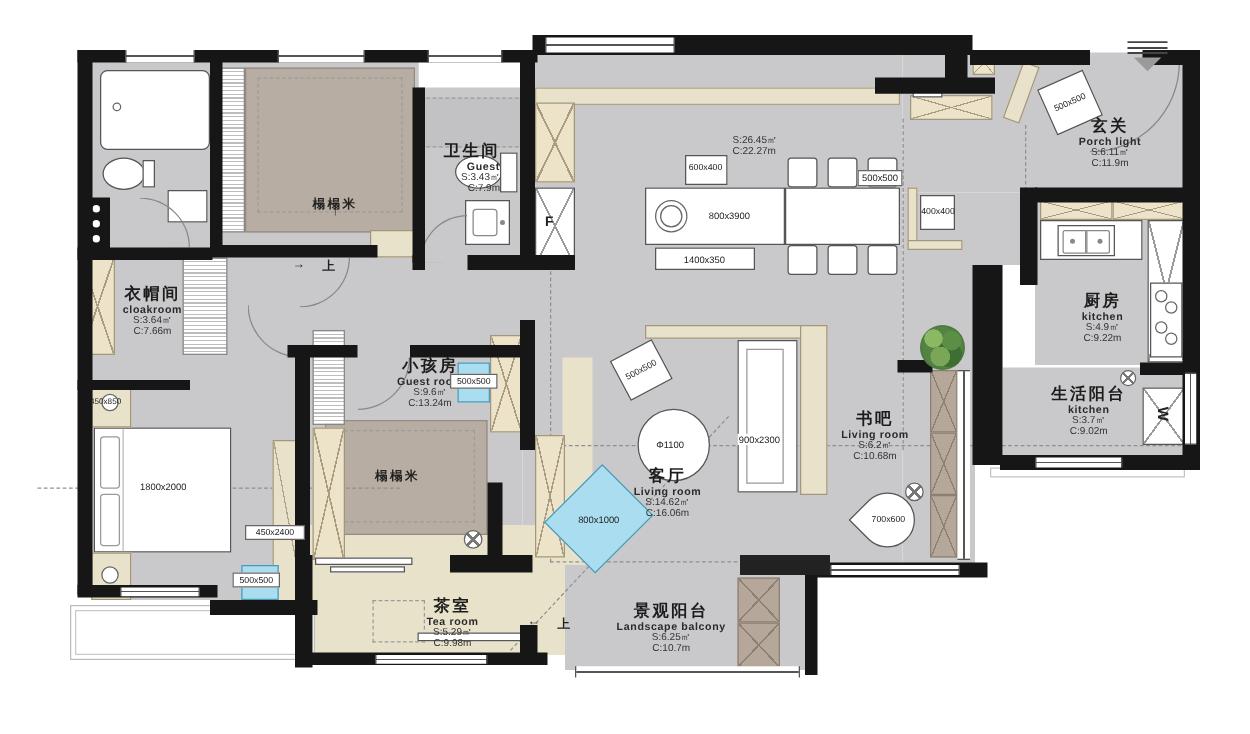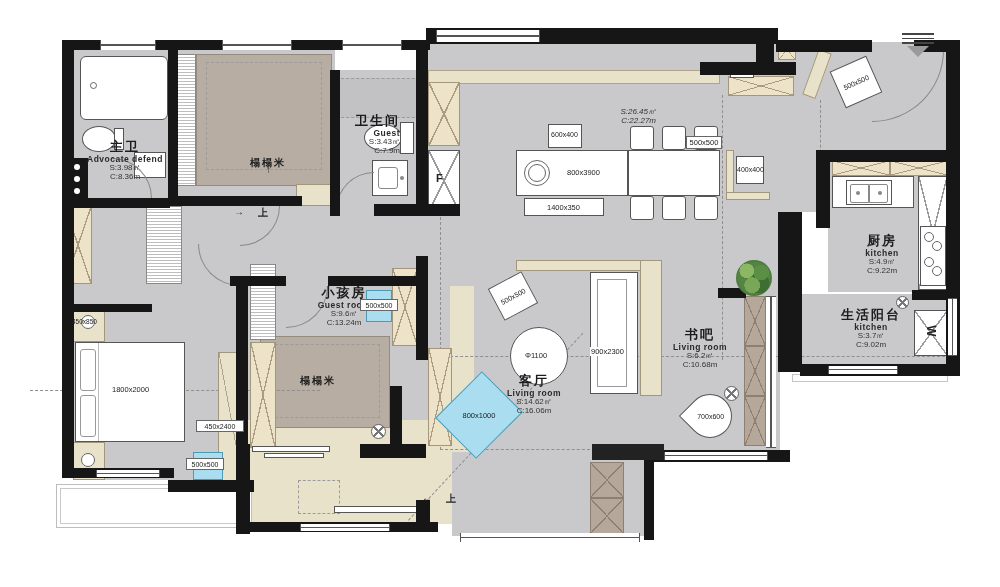--- a/index.html
+++ b/index.html
@@ -269,35 +269,41 @@
   <div class="a arc" style="left:336px;top:172px;width:38px;height:38px;border-top:1.5px solid #888;border-left:1.5px solid #888;border-top-left-radius:100% 100%;"></div>
   <div class="a arc" style="left:240px;top:206px;width:40px;height:40px;border-right:1.5px solid #888;border-bottom:1.5px solid #888;border-bottom-right-radius:100% 100%;"></div>
   <div class="a arc" style="left:286px;top:286px;width:42px;height:42px;border-right:1.5px solid #888;border-bottom:1.5px solid #888;border-bottom-right-radius:100% 100%;"></div>
   <div class="a arc" style="left:198px;top:244px;width:42px;height:42px;border-left:1.5px solid #888;border-bottom:1.5px solid #888;border-bottom-left-radius:100% 100%;"></div>
 
   <div class="a" style="left:902px;top:33px;width:32px;height:26px;z-index:40;">
     <div style="height:11px;background:repeating-linear-gradient(180deg,#444 0 1.5px,transparent 1.5px 4.5px);"></div>
     <div style="width:0;height:0;margin:2px auto 0;border-left:11px solid transparent;border-right:11px solid transparent;border-top:11px solid #9a9a9a;"></div>
   </div>
 
-  <div class="a rl" style="left:70px;top:140px;width:110px;">
-    <div class="zh">主卫</div>
-    <div class="en">Advocate defend</div>
-    <div class="sc">S:3.98㎡</div>
-    <div class="sc">C:8.36m</div>
-  </div>
   <div class="a rl" style="left:316px;top:114px;width:84px;text-align:right;">
     <div class="zh">卫生间</div>
     <div class="en">Guest</div>
     <div class="sc">S:3.43㎡</div>
     <div class="sc">C:7.9m</div>
   </div>
-  <div class="a rl" style="left:586px;top:108px;width:70px;text-align:right;font-style:italic;">
+  <div class="a rl" style="left:72px;top:228px;width:100px;">
+    <div class="zh">衣帽间</div>
+    <div class="en">cloakroom</div>
+    <div class="sc">S:3.64㎡</div>
+    <div class="sc">C:7.66m</div>
+  </div>
+  <div class="a rl" style="left:586px;top:108px;width:70px;text-align:left;">
     <div class="sc">S:26.45㎡</div>
     <div class="sc">C:22.27m</div>
+  </div>
+  <div class="a rl" style="left:838px;top:94px;width:100px;">
+    <div class="zh">玄关</div>
+    <div class="en">Porch light</div>
+    <div class="sc">S:6.11㎡</div>
+    <div class="sc">C:11.9m</div>
   </div>
   <div class="a rl" style="left:832px;top:234px;width:100px;">
     <div class="zh">厨房</div>
     <div class="en">kitchen</div>
     <div class="sc">S:4.9㎡</div>
     <div class="sc">C:9.22m</div>
   </div>
   <div class="a rl" style="left:821px;top:308px;width:100px;">
     <div class="zh">生活阳台</div>
     <div class="en">kitchen</div>
@@ -314,20 +320,32 @@
     <div class="zh">客厅</div>
     <div class="en">Living room</div>
     <div class="sc">S:14.62㎡</div>
     <div class="sc">C:16.06m</div>
   </div>
   <div class="a rl" style="left:294px;top:286px;width:100px;">
     <div class="zh">小孩房</div>
     <div class="en">Guest room</div>
     <div class="sc">S:9.6㎡</div>
     <div class="sc">C:13.24m</div>
+  </div>
+  <div class="a rl" style="left:312px;top:478px;width:100px;">
+    <div class="zh">茶室</div>
+    <div class="en">Tea room</div>
+    <div class="sc">S:5.29㎡</div>
+    <div class="sc">C:9.98m</div>
+  </div>
+  <div class="a rl" style="left:477px;top:482px;width:120px;">
+    <div class="zh">景观阳台</div>
+    <div class="en">Landscape balcony</div>
+    <div class="sc">S:6.25㎡</div>
+    <div class="sc">C:10.7m</div>
   </div>
 
   <div class="a ann" style="left:250px;top:156px;letter-spacing:2px;">榻榻米</div>
   <div class="a ann" style="left:300px;top:374px;letter-spacing:2px;">榻榻米</div>
   <div class="a ann" style="left:266px;top:164px;">↑</div>
   <div class="a ann" style="left:234px;top:206px;display:flex;gap:14px;">
     <span>→</span>
     <span>上</span>
   </div>
   <div class="a ann" style="left:422px;top:492px;display:flex;gap:14px;">

